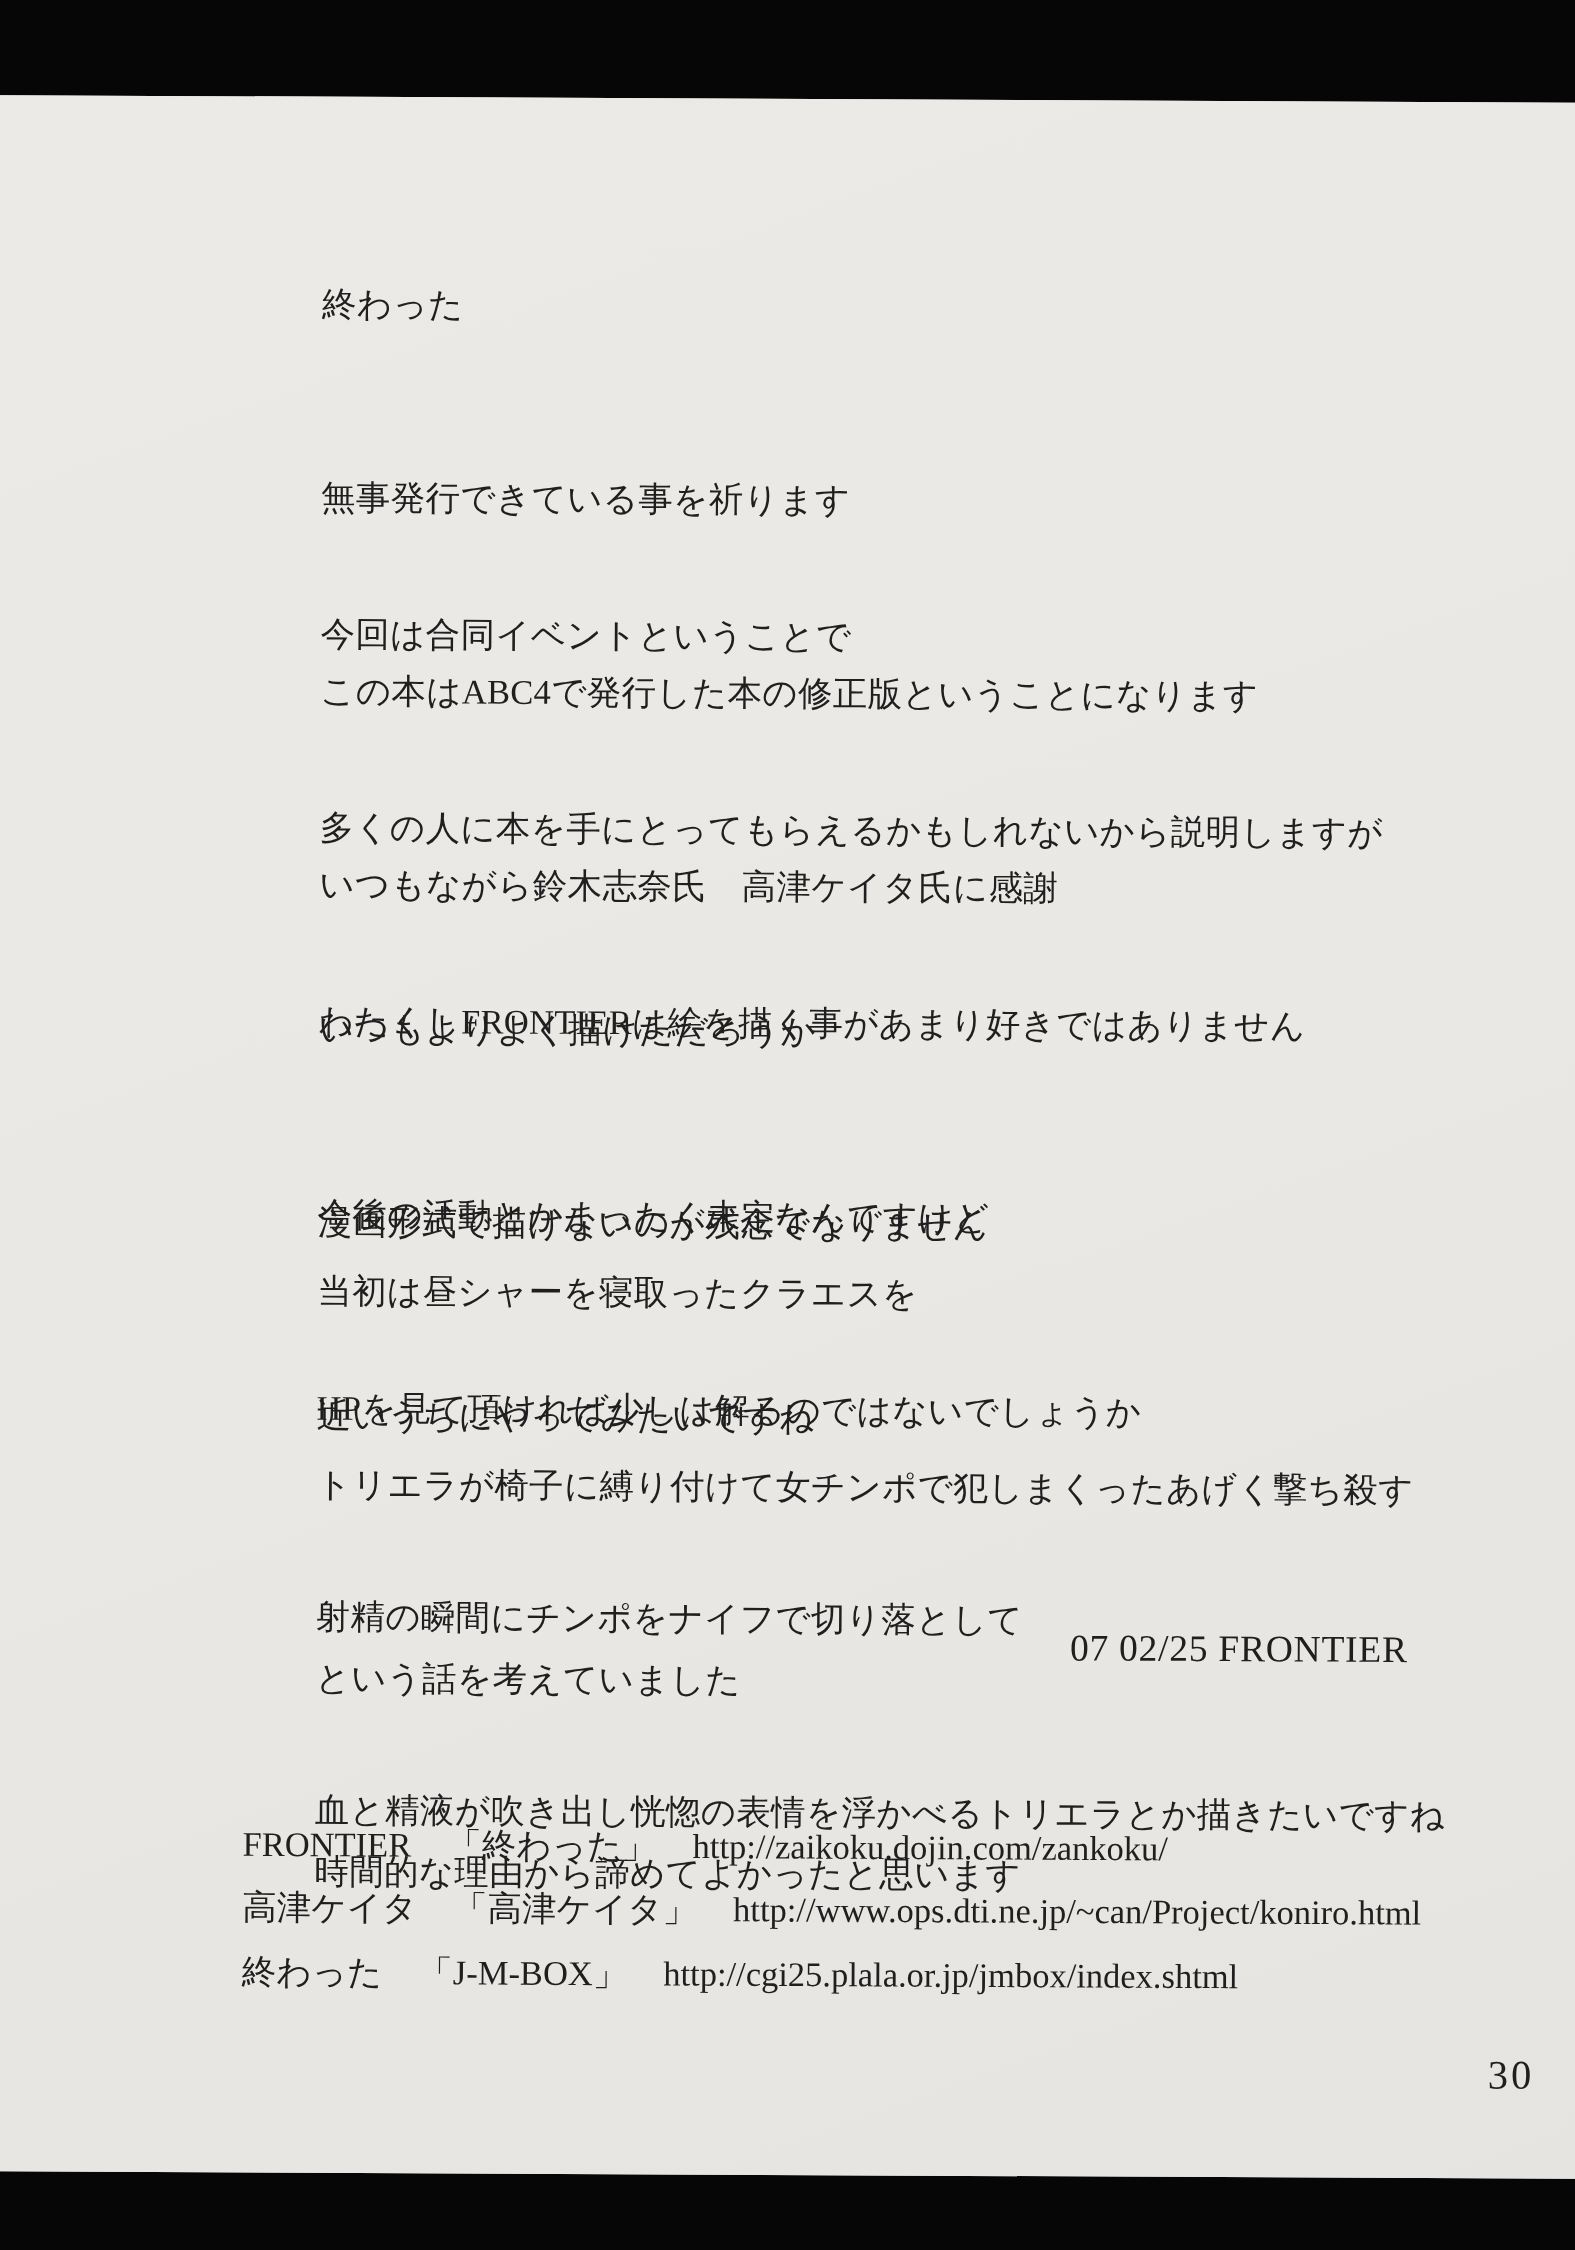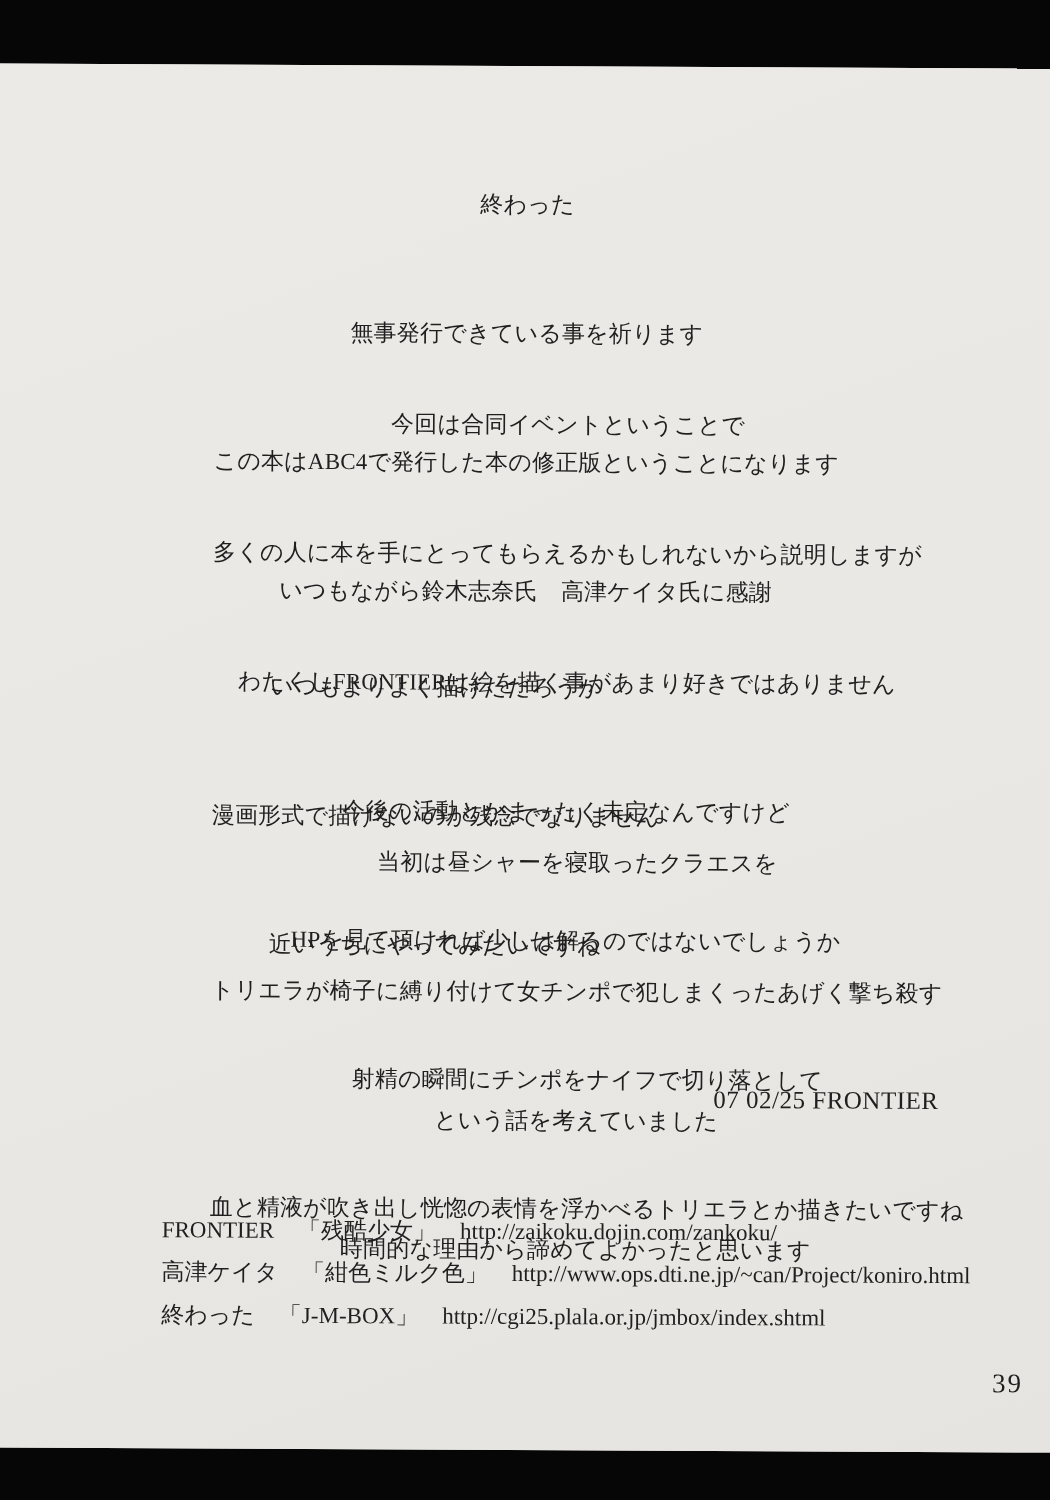--- a/index.html
+++ b/index.html
@@ -7,21 +7,20 @@
     padding: 0;
     background: #060606;
   }
   .scan {
     position: relative;
     width: 1050px;
     height: 1500px;
     background: #060606;
     overflow: hidden;
     font-family: "Liberation Serif", "DejaVu Serif", serif;
-    text-align: center;
   }
   .page {
     position: absolute;
     left: -5px;
     top: 66px;
     width: 1062px;
     height: 1384px;
     background: #e9e8e5;
     background-image: linear-gradient(160deg, #ebeae7 0%, #e9e8e5 55%, #e5e4e1 100%);
     transform: rotate(0.28deg);
@@ -105,26 +104,26 @@
 
     <div class="para p5">
       <div class="line">射精の瞬間にチンポをナイフで切り落として</div>
       <div class="line">血と精液が吹き出し恍惚の表情を浮かべるトリエラとか描きたいですね</div>
     </div>
 
     <div class="signoff">07 02/25 FRONTIER</div>
 
     <div>
       <div class="credit c1">
-        <span>FRONTIER</span><span class="sep"></span><span>「残酷少女」</span><span class="sep"></span><span>http://zaikoku.dojin.com/zankoku/</span>
+        <span>FRONTIER</span><span class="sep"></span><span>「終わった」</span><span class="sep"></span><span>http://zaikoku.dojin.com/zankoku/</span>
       </div>
       <div class="credit c2">
-        <span>高津ケイタ</span><span class="sep"></span><span>「紺色ミルク色」</span><span class="sep"></span><span>http://www.ops.dti.ne.jp/~can/Project/koniro.html</span>
+        <span>高津ケイタ</span><span class="sep"></span><span>「高津ケイタ」</span><span class="sep"></span><span>http://www.ops.dti.ne.jp/~can/Project/koniro.html</span>
       </div>
       <div class="credit c3">
         <span>終わった</span><span class="sep"></span><span>「J-M-BOX」</span><span class="sep"></span><span>http://cgi25.plala.or.jp/jmbox/index.shtml</span>
       </div>
     </div>
 
-    <div class="pagenum">39</div>
+    <div class="pagenum">30</div>
 
   </div>
 </div>
 
 </body></html>

